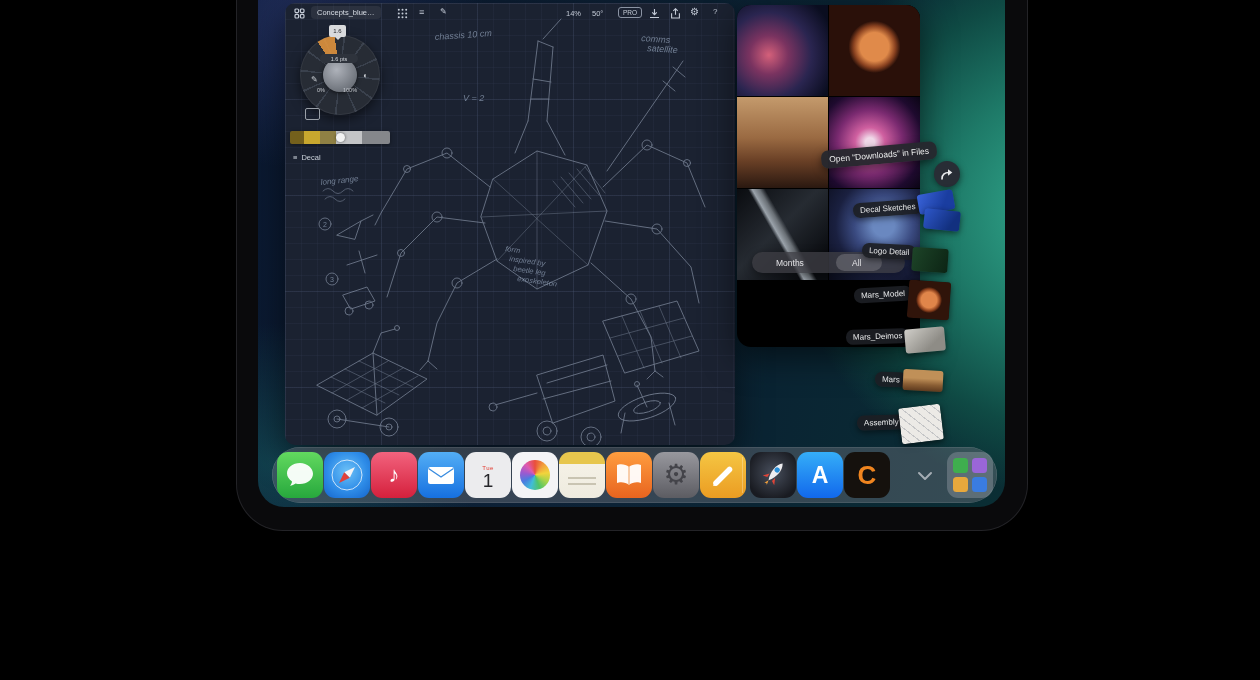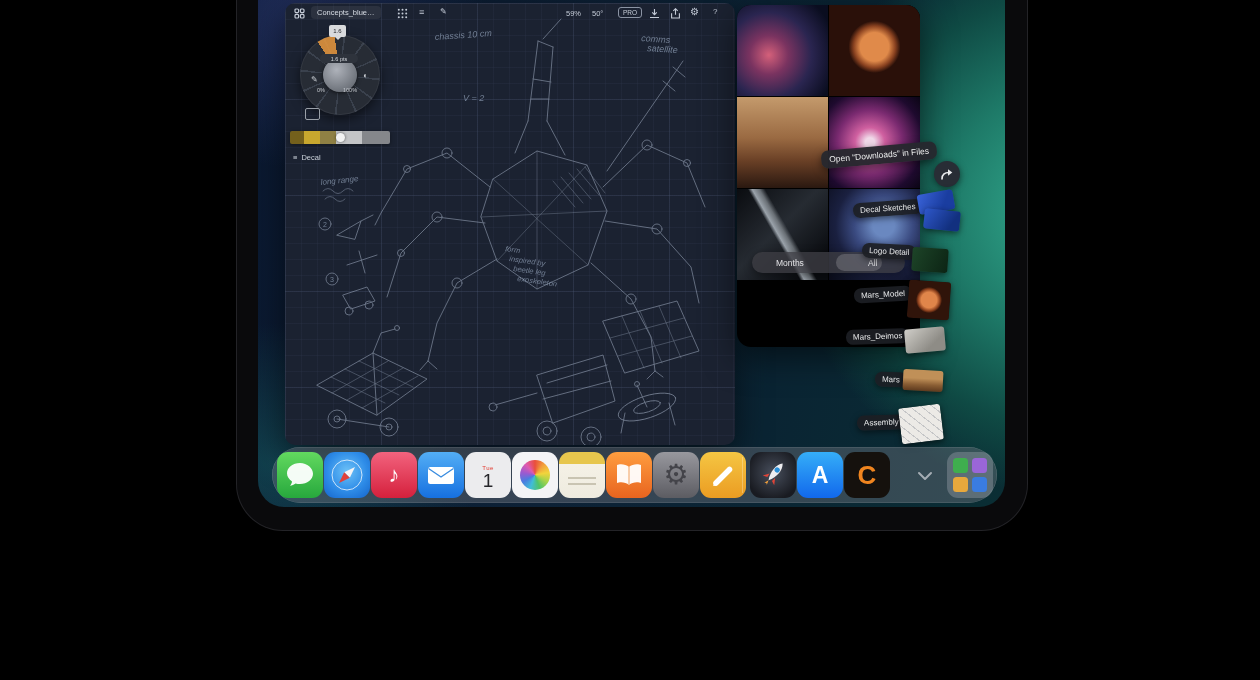--- a/index.html
+++ b/index.html
@@ -223,21 +223,21 @@
               <circle cx="5.5" cy="5.5" r="1"></circle>
               <circle cx="9.2" cy="5.5" r="1"></circle>
               <circle cx="1.8" cy="9.2" r="1"></circle>
               <circle cx="5.5" cy="9.2" r="1"></circle>
               <circle cx="9.2" cy="9.2" r="1"></circle>
             </g>
           </svg>
       </span>
       <span class="ct tb-glyph" style="left:134px">≡</span>
       <span class="ct tb-glyph" style="left:155px;font-size:8px">✎</span>
-      <span class="ct tb-txt" style="left:281px">59%</span>
+      <span class="ct tb-txt" style="left:281px">14%</span>
       <span class="ct tb-txt" style="left:307px">50°</span>
       <span class="ct tb-pro">PRO</span>
       <span class="tb-svg" style="left:364px">
         <svg width="11" height="11">
             <g fill="none" stroke="#c3cad6" stroke-width="1.1">
               <path d="M5.5 1 V6.5 M3.2 4.4 L5.5 6.7 L7.8 4.4 M1 9.5 H10"></path>
             </g>
           </svg>
       </span>
       <span class="tb-svg" style="left:385px">
@@ -281,21 +281,21 @@
         <div class="pc p1"></div>
         <div class="pc p2"></div>
         <div class="pc p3"></div>
         <div class="pc p4"></div>
         <div class="pc p5"></div>
         <div class="pc p6"></div>
       </div>
       <div class="seg">
         <div class="segsel"></div>
         <span class="seglbl" style="left:24px">Months</span>
-        <span class="seglbl" style="left:116px">All</span>
+        <span class="seglbl" style="left:100px">All</span>
       </div>
     </div>
 
     <div class="dtip">Open “Downloads” in Files</div>
     <div class="dshare">
       <svg width="14" height="13">
         <path d="M2 11 C2 6 5 4.5 9 4.5" fill="none" stroke="#e8eaec" stroke-width="1.6" stroke-linecap="round"></path>
         <path d="M8 1.2 L12.3 4.5 L8 7.8 Z" fill="#e8eaec"></path>
       </svg>
     </div>

